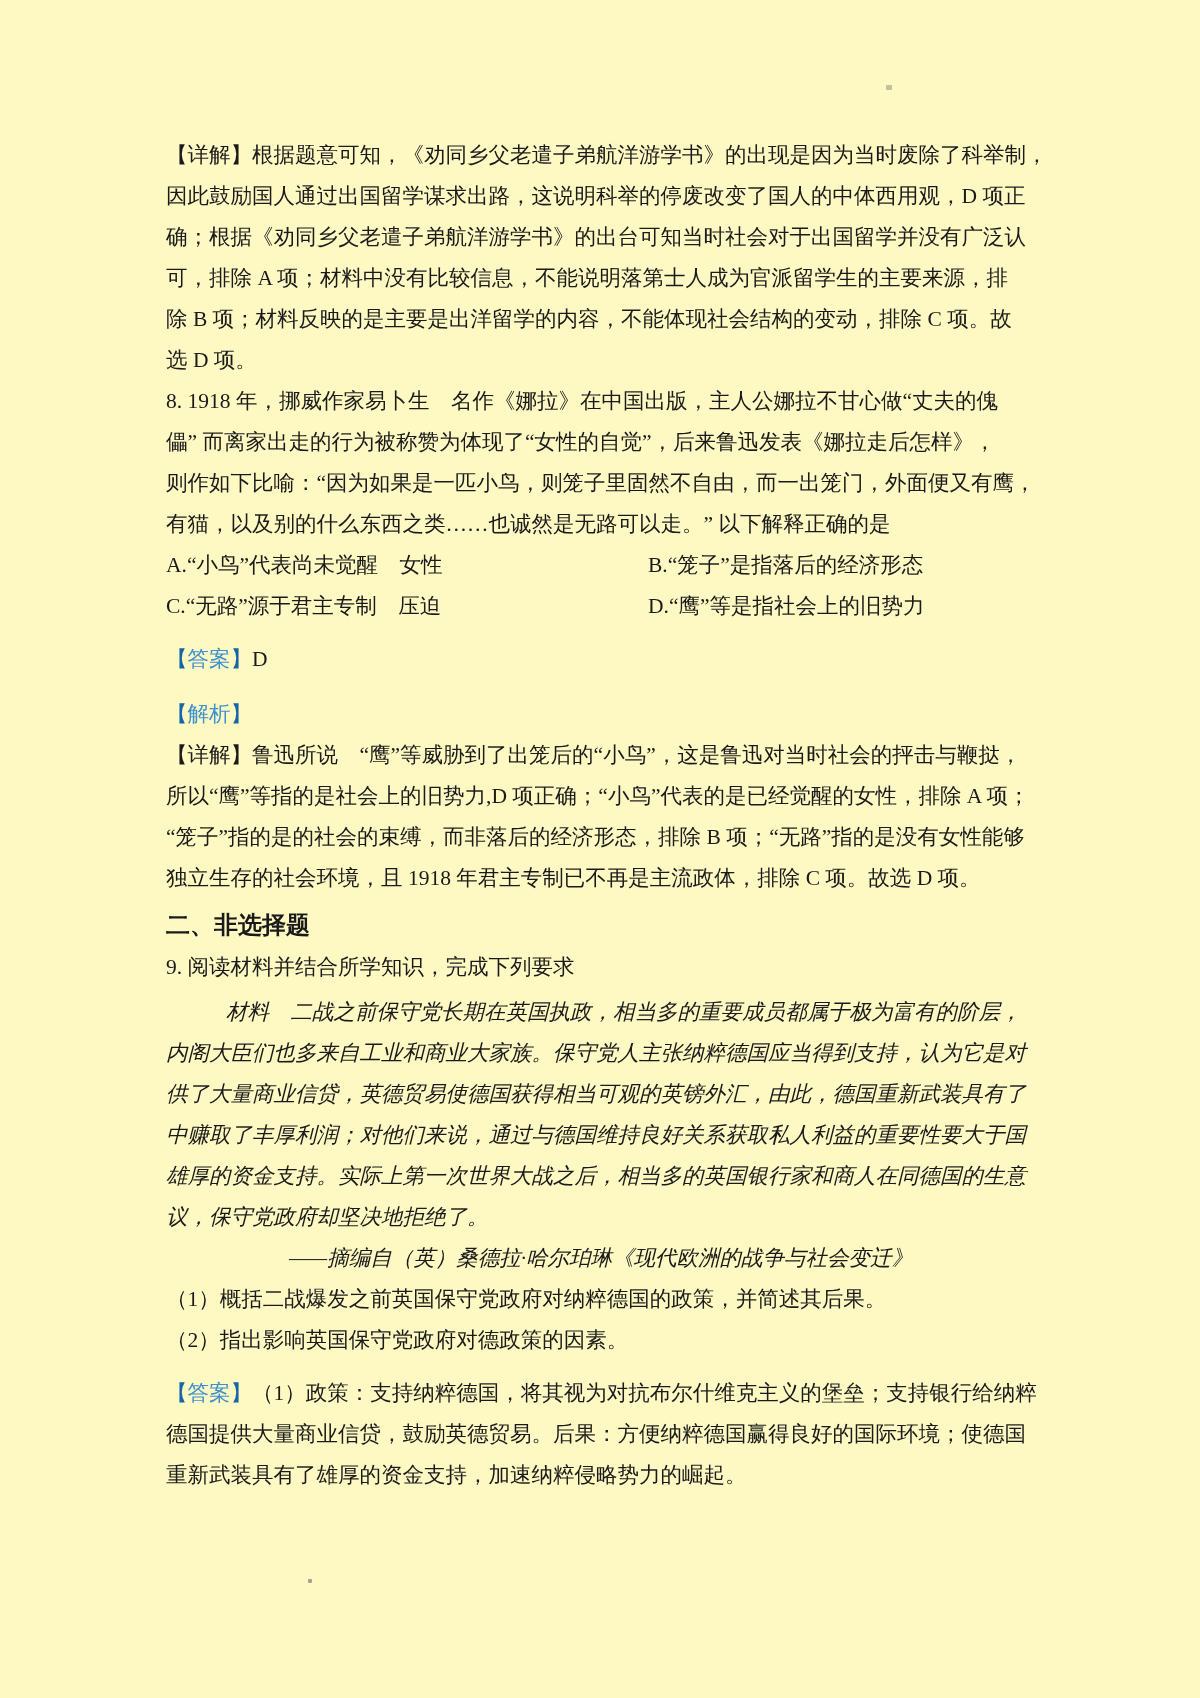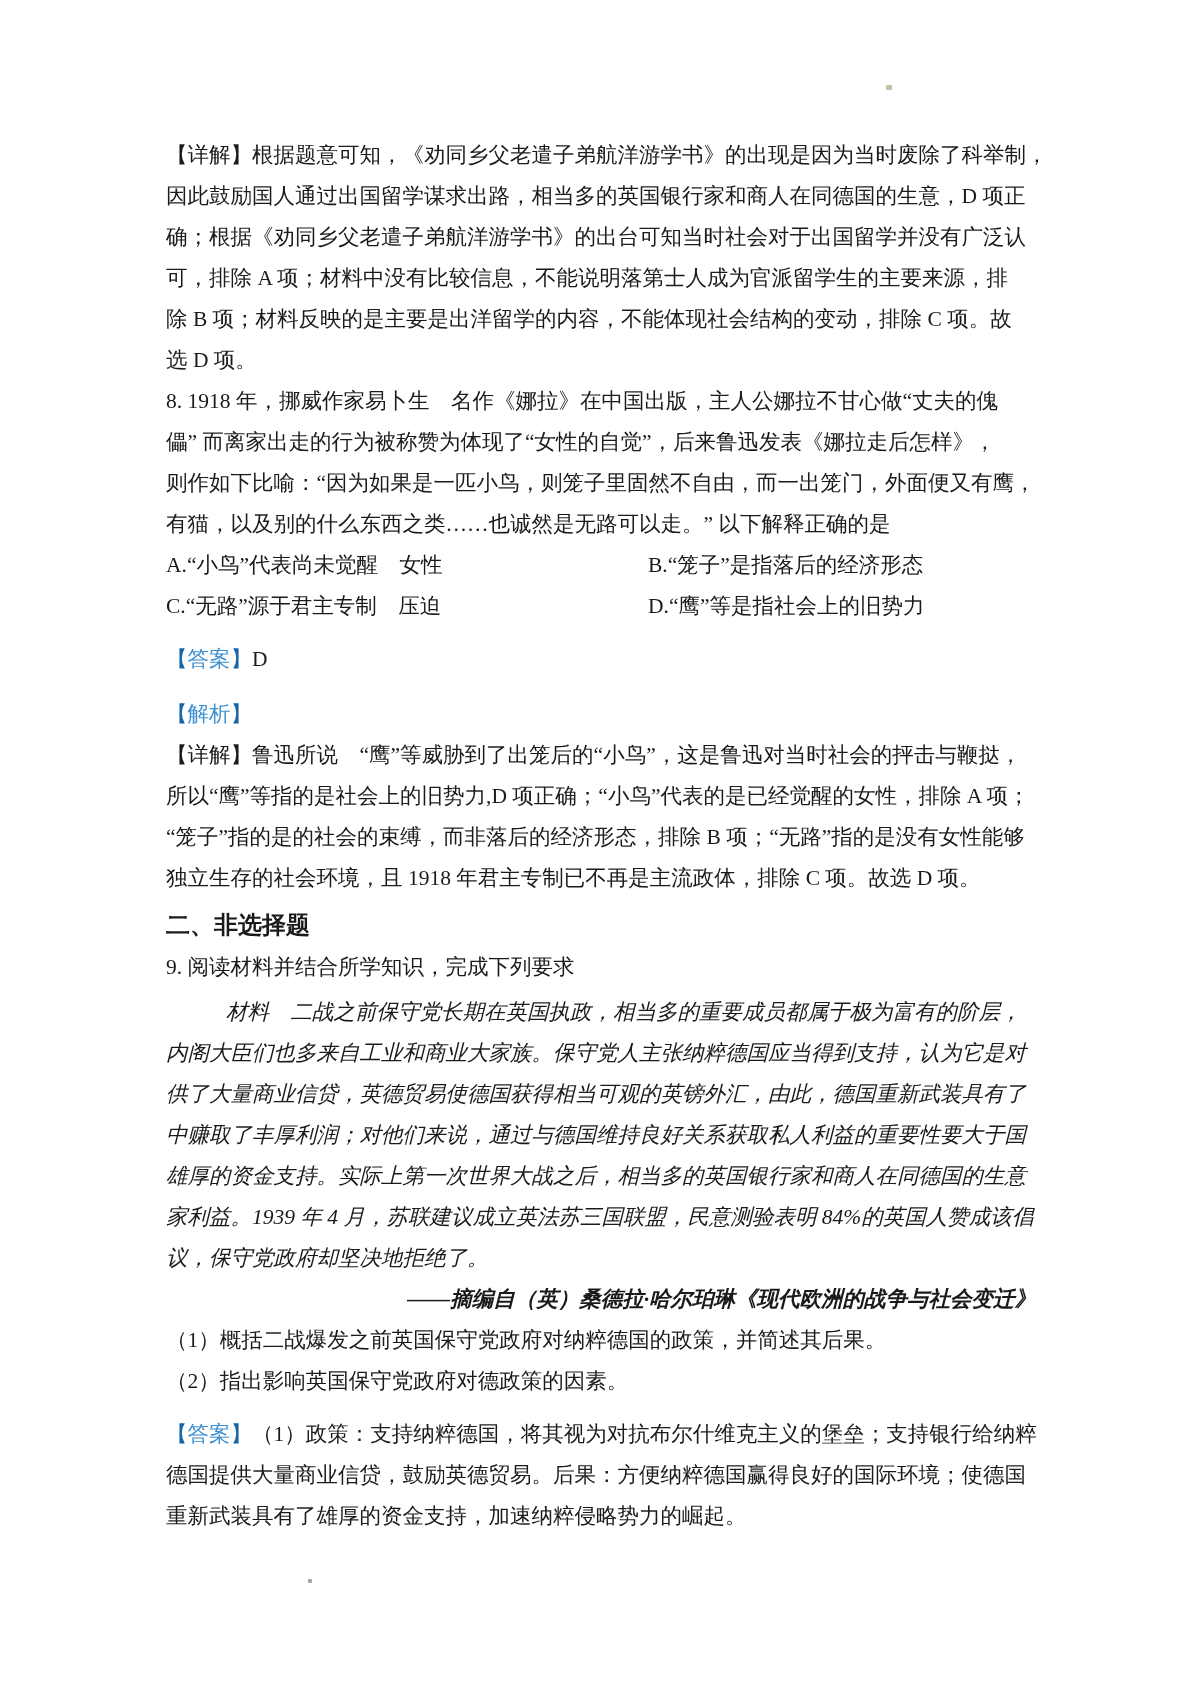--- a/index.html
+++ b/index.html
@@ -27,35 +27,35 @@
   .line.heading {
     font-size:24px;
     font-weight:bold;
     margin-top:4px;
     height:44px; line-height:44px;
   }
   .line.answer   { margin-top:12px; }
   .line.analysis { margin-top:14px; }
   .line.material-first { margin-top:4px; padding-left:60px; }
   .line.material-first, .line.material, .line.source { font-style:italic; }
-  .line.source { text-align:right;font-weight:bold; }
+  .line.source { text-align:center; }
   .line.options .opt-right { position:absolute; left:482px; top:0; }
   .blue-bracket { color:var(--bracket-color,#1565A7); }
   .blue-inner   { color:var(--label-color,#3E90D0); }
   .speck { position:absolute; border-radius:1px; }
   #speck-top    { left:886px; top:85px;  width:6px; height:5px; background:#b3b294; opacity:.8; }
   #speck-bottom { left:308px; top:1579px; width:4px; height:4px; background:#8d8d8d; opacity:.8; }
 </style>
 </head>
 <body>
 
-<div id="page" style="background: #ffffff;">
+<div id="page" style="background: #fef9c3;">
   <div id="doc-content">
       <div class="line body">【详解】根据题意可知，《劝同乡父老遣子弟航洋游学书》的出现是因为当时废除了科举制，</div>
-      <div class="line body">因此鼓励国人通过出国留学谋求出路，相当多的英国银行家和商人在同德国的生意，D 项正</div>
+      <div class="line body">因此鼓励国人通过出国留学谋求出路，这说明科举的停废改变了国人的中体西用观，D 项正</div>
       <div class="line body">确；根据《劝同乡父老遣子弟航洋游学书》的出台可知当时社会对于出国留学并没有广泛认</div>
       <div class="line body">可，排除 A 项；材料中没有比较信息，不能说明落第士人成为官派留学生的主要来源，排</div>
       <div class="line body">除 B 项；材料反映的是主要是出洋留学的内容，不能体现社会结构的变动，排除 C 项。故</div>
       <div class="line body">选 D 项。</div>
       <div class="line body">8. 1918 年，挪威作家易卜生　名作《娜拉》在中国出版，主人公娜拉不甘心做“丈夫的傀</div>
       <div class="line body">儡” 而离家出走的行为被称赞为体现了“女性的自觉”，后来鲁迅发表《娜拉走后怎样》，</div>
       <div class="line body">则作如下比喻：“因为如果是一匹小鸟，则笼子里固然不自由，而一出笼门，外面便又有鹰，</div>
       <div class="line body">有猫，以及别的什么东西之类……也诚然是无路可以走。” 以下解释正确的是</div>
       <div class="line options"><span class="opt-left">A.“小鸟”代表尚未觉醒　女性</span><span class="opt-right">B.“笼子”是指落后的经济形态</span></div>
       <div class="line options"><span class="opt-left">C.“无路”源于君主专制　压迫</span><span class="opt-right">D.“鹰”等是指社会上的旧势力</span></div>
@@ -65,21 +65,20 @@
       <div class="line body">所以“鹰”等指的是社会上的旧势力,D 项正确；“小鸟”代表的是已经觉醒的女性，排除 A 项；</div>
       <div class="line body">“笼子”指的是的社会的束缚，而非落后的经济形态，排除 B 项；“无路”指的是没有女性能够</div>
       <div class="line body">独立生存的社会环境，且 1918 年君主专制已不再是主流政体，排除 C 项。故选 D 项。</div>
       <div class="line heading">二、非选择题</div>
       <div class="line body">9. 阅读材料并结合所学知识，完成下列要求</div>
       <div class="line material-first">材料　二战之前保守党长期在英国执政，相当多的重要成员都属于极为富有的阶层，</div>
       <div class="line material">内阁大臣们也多来自工业和商业大家族。保守党人主张纳粹德国应当得到支持，认为它是对</div>
       <div class="line material">供了大量商业信贷，英德贸易使德国获得相当可观的英镑外汇，由此，德国重新武装具有了</div>
       <div class="line material">中赚取了丰厚利润；对他们来说，通过与德国维持良好关系获取私人利益的重要性要大于国</div>
       <div class="line material">雄厚的资金支持。实际上第一次世界大战之后，相当多的英国银行家和商人在同德国的生意</div>
-      <div class="line material">家利益。1939 年 4 月，苏联建议成立英法苏三国联盟，民意测验表明 84%的英国人赞成该倡</div>
       <div class="line material">议，保守党政府却坚决地拒绝了。</div>
       <div class="line source">——摘编自（英）桑德拉·哈尔珀琳《现代欧洲的战争与社会变迁》</div>
       <div class="line body">（1）概括二战爆发之前英国保守党政府对纳粹德国的政策，并简述其后果。</div>
       <div class="line body">（2）指出影响英国保守党政府对德政策的因素。</div>
       <div class="line answer"><span class="blue-bracket">【</span><span class="blue-inner">答案</span><span class="blue-bracket">】</span><span>（1）政策：支持纳粹德国，将其视为对抗布尔什维克主义的堡垒；支持银行给纳粹</span></div>
       <div class="line body">德国提供大量商业信贷，鼓励英德贸易。后果：方便纳粹德国赢得良好的国际环境；使德国</div>
       <div class="line body">重新武装具有了雄厚的资金支持，加速纳粹侵略势力的崛起。</div>
     </div>
   <div id="speck-top" class="speck"></div>
   <div id="speck-bottom" class="speck"></div>

